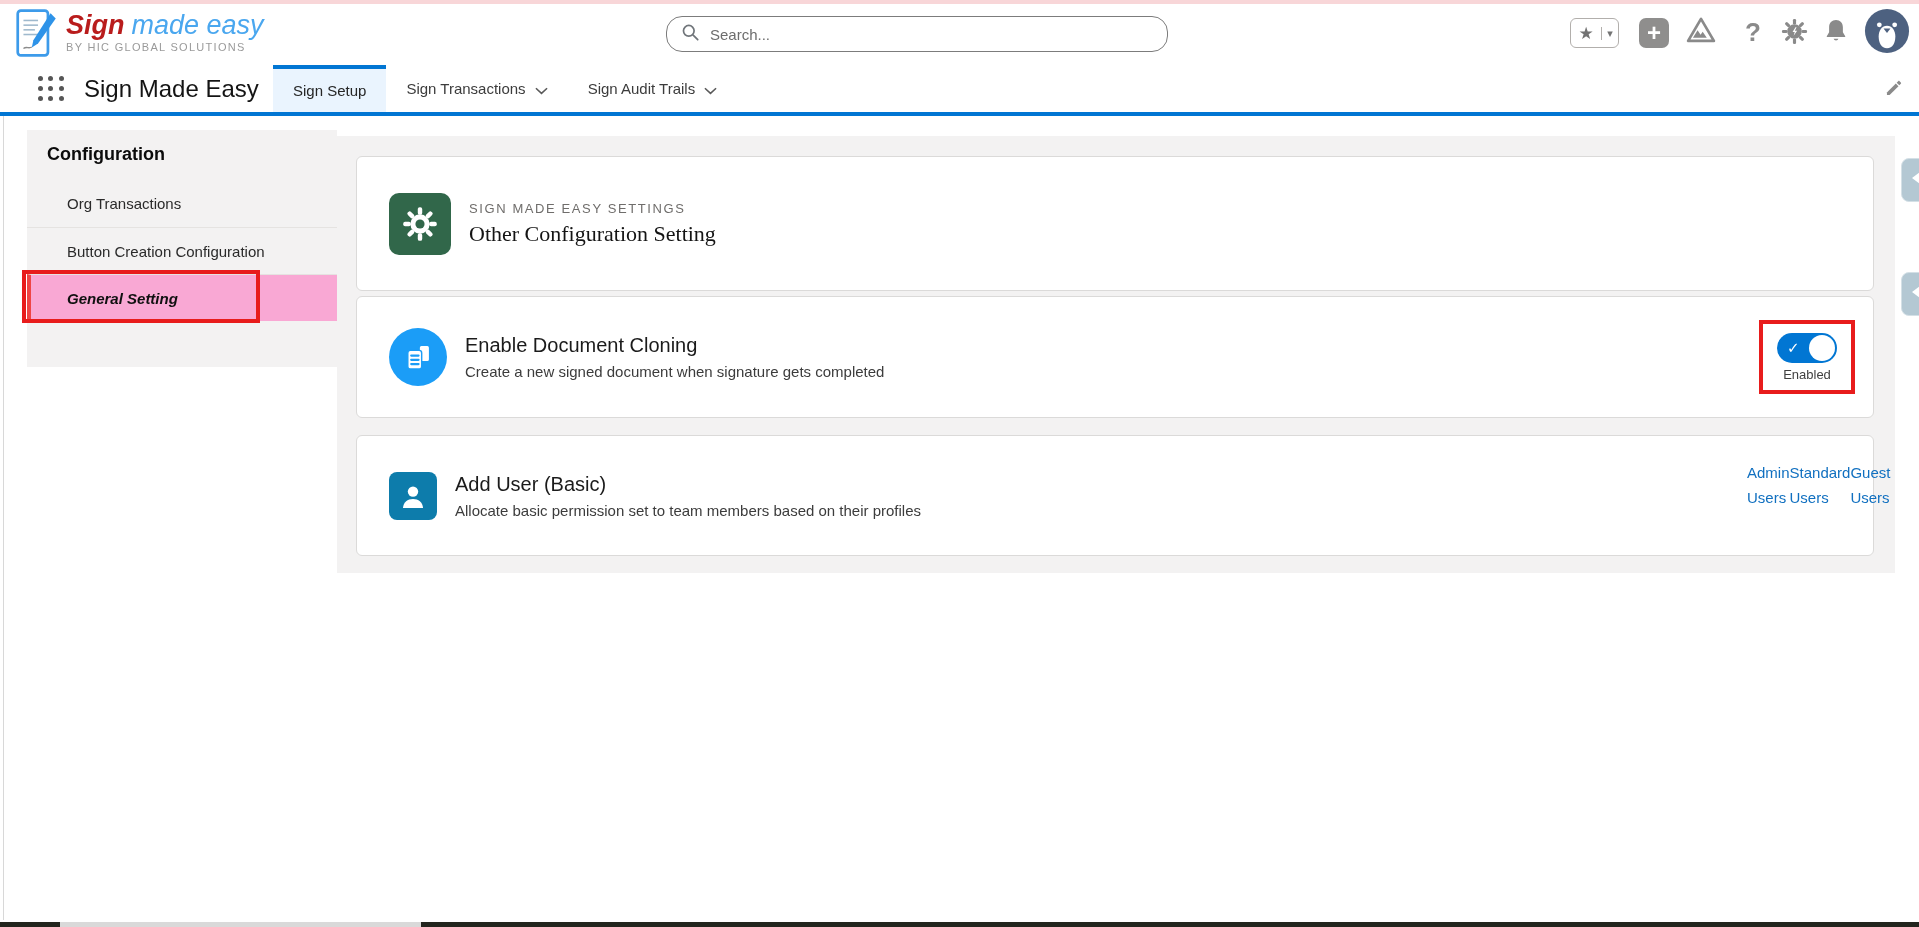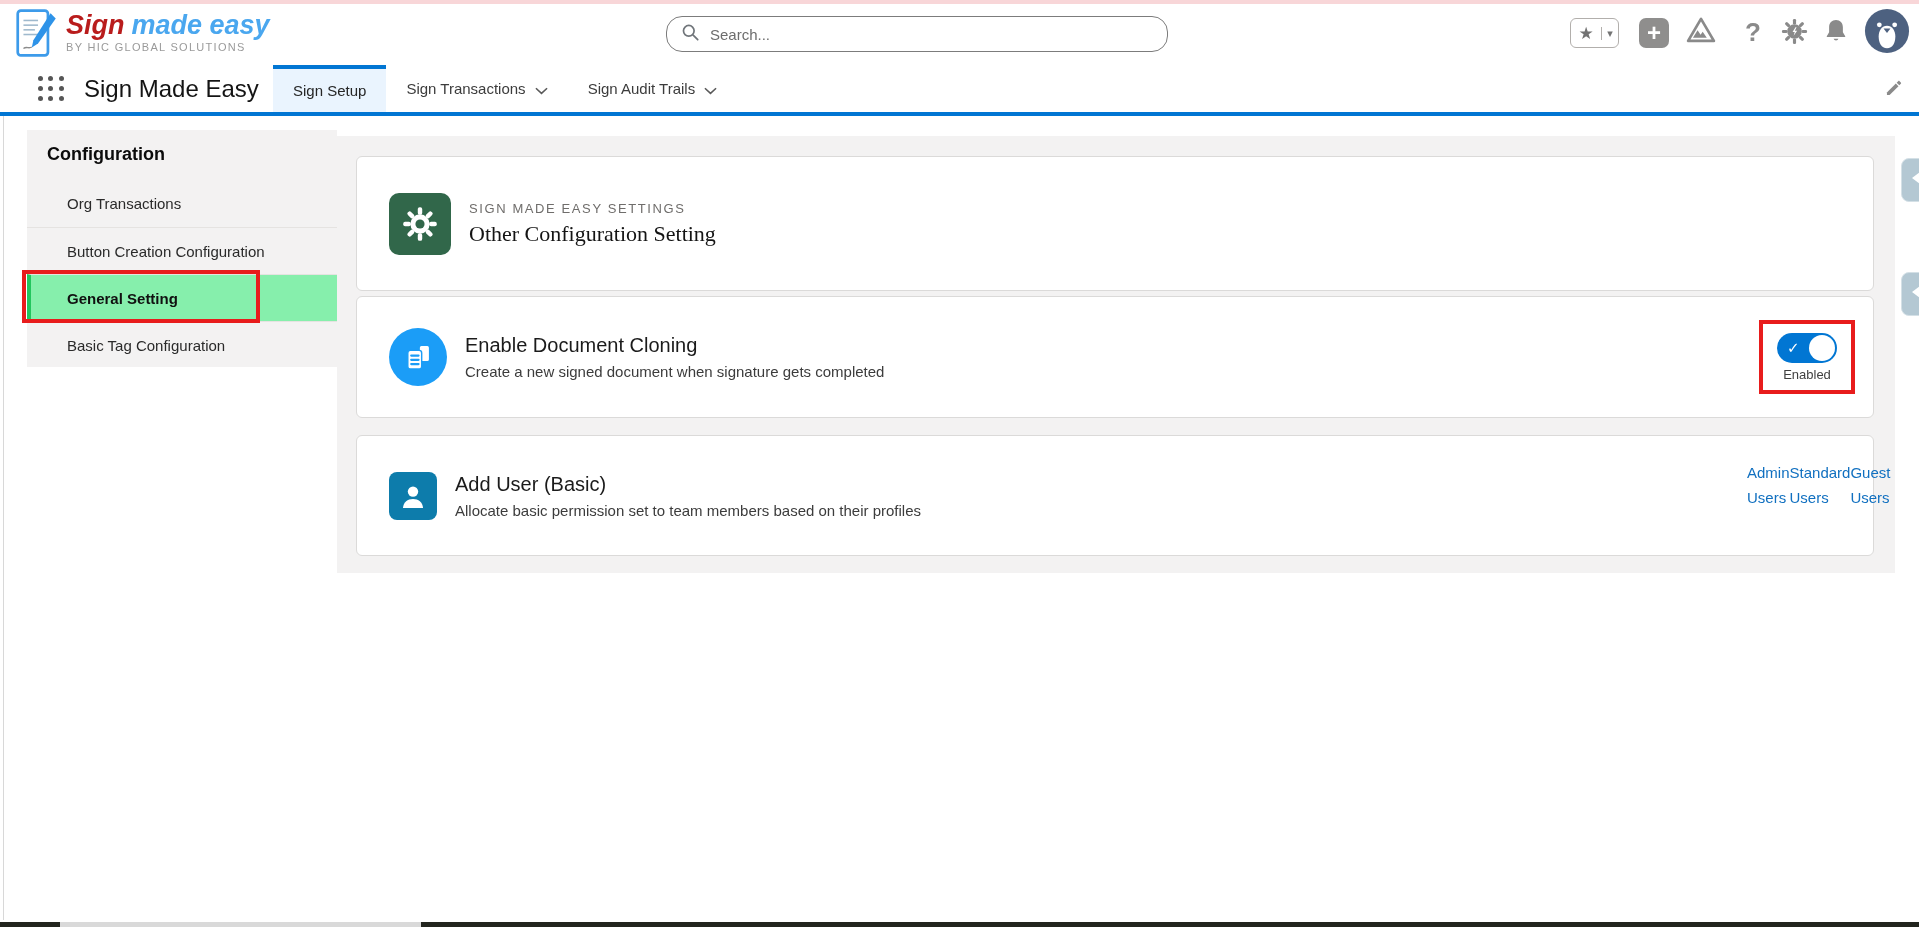--- a/index.html
+++ b/index.html
@@ -9,21 +9,21 @@
 
   
   .top-strip { position:absolute; left:0; top:0; width:100%; height:4px; background:#f8d6d8; }
 
   
   .header { position:absolute; left:0; top:4px; width:100%; height:61px; background:#fff; }
   .logo { position:absolute; left:16px; top:5px; display:flex; align-items:flex-start; gap:8px; }
   .logo-text { display:flex; flex-direction:column; margin-top:2px; }
   .brand-line { font-style:italic; font-size:27px; line-height:28px; }
   .brand-bold { color:#b91c1c; font-weight:700; }
-  .brand-rest { color:#4aa7ef; font-weight:700; margin-left:7px; }
+  .brand-rest { color:#4aa7ef; font-weight:400; margin-left:7px; }
   .tagline { font-size:11px; color:#9a9a9a; letter-spacing:1.3px; margin-top:2px; }
 
   .search-box { position:absolute; left:666px; top:12px; width:502px; height:36px; border:1px solid #7c7c7c; border-radius:16px; background:#fff; display:flex; align-items:center; padding-left:14px; gap:10px; }
   .search-box input { border:none; outline:none; font-size:15px; color:#444; width:430px; font-family:inherit; background:transparent; }
   .search-box input::placeholder { color:#6d6d6d; }
 
   .hbtn { position:absolute; display:flex; align-items:center; justify-content:center; cursor:pointer; }
   .fav-group { left:1570px; top:14px; width:49px; height:30px; border:1px solid #b2afac; border-radius:6px; display:flex; }
   .fav-star { width:30px; display:flex; align-items:center; justify-content:center; font-size:17px; color:#737373; }
   .fav-caret { width:17px; display:flex; align-items:center; justify-content:center; font-size:11px; color:#737373; border-left:1px solid #b2afac; }
@@ -45,21 +45,21 @@
   .tab.active { background:#eaf4fe; border-top:4px solid #0176d3; padding-top:0; color:#262626; }
   .tab .chev { margin-top:2px; }
   .edit-pencil { position:absolute; left:1884px; top:13px; width:22px; height:22px; cursor:pointer; }
 
   
   .left-rail-line { position:absolute; left:3px; top:116px; width:1px; height:804px; background:#d8d8d8; }
 
   .sidebar { position:absolute; left:27px; top:130px; width:310px; height:237px; background:#f3f2f2; }
   .side-head { height:50px; padding:14px 0 0 20px; font-size:18px; font-weight:700; color:#0b0b0b; }
   .side-item { height:47px; display:flex; align-items:center; padding-left:40px; font-size:15px; color:#2a2a2a; border-top:1px solid #e5e3e1; cursor:pointer; }
-  .side-item.selected { background:#86efac; border-left:4px solid #22c55e; padding-left:36px; font-weight:700; color:#101010; }
+  .side-item.selected { background:#f9a8d4; border-left:4px solid #ef4444; padding-left:36px; font-weight:700; color:#101010;font-style:italic; }
 
   .annotation { position:absolute; border:4px solid #e81c1c; pointer-events:none; z-index:6; }
   .ann-sidebar { left:22px; top:270px; width:238px; height:53px; }
 
   .main-area { position:absolute; left:337px; top:136px; width:1558px; height:437px; background:#f3f2f2; }
   .card { position:absolute; left:19px; width:1518px; background:#fff; border:1px solid #dbdad9; border-radius:6px; }
   .card1 { top:20px; height:135px; }
   .card2 { top:160px; height:122px; }
   .card3 { top:299px; height:121px; }
   .card-inner { display:flex; align-items:center; height:100%; padding-left:32px; gap:18px; }
@@ -232,23 +232,20 @@
   <div class="sidebar">
     <div class="side-head">Configuration</div>
     <div class="side-item" style="border-top:none">
       <span>Org Transactions</span>
     </div>
     <div class="side-item">
       <span>Button Creation Configuration</span>
     </div>
     <div class="side-item selected">
       <span>General Setting</span>
-    </div>
-    <div class="side-item">
-      <span>Basic Tag Configuration</span>
     </div>
   </div>
   <div class="annotation ann-sidebar"></div>
 
   <div class="main-area">
 
     <div class="card card1">
       <div class="card-inner">
         <div class="tile-green">
           <svg width="38" height="38" viewBox="0 0 24 24">

